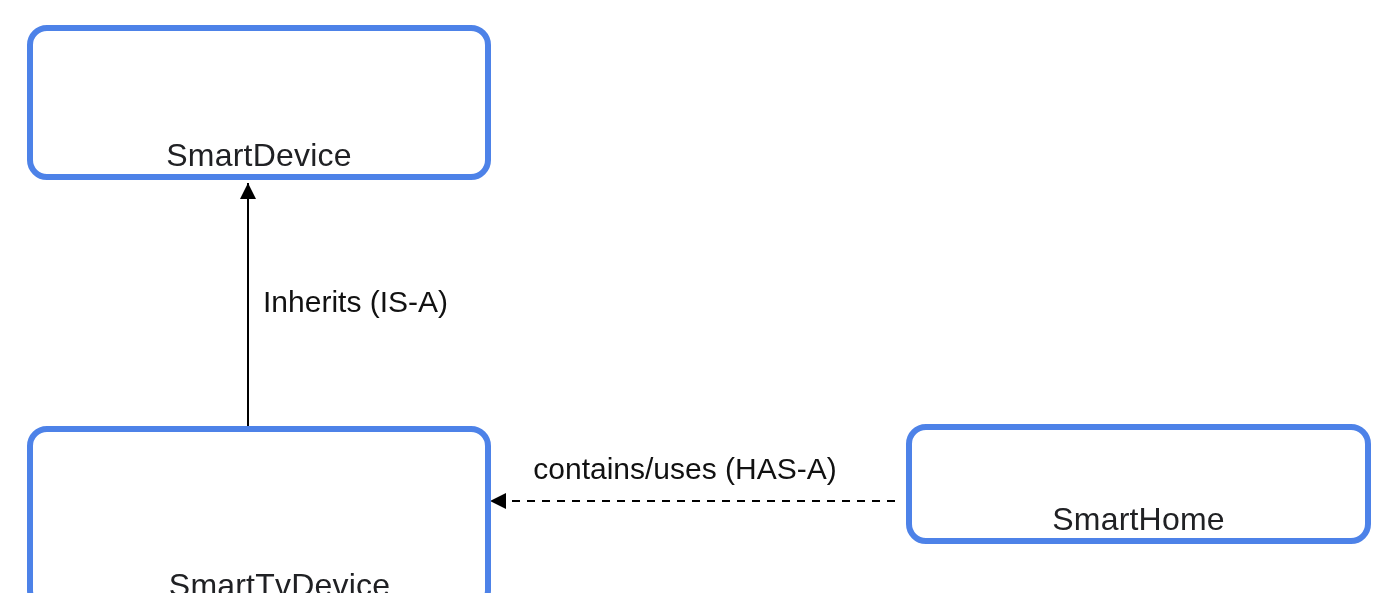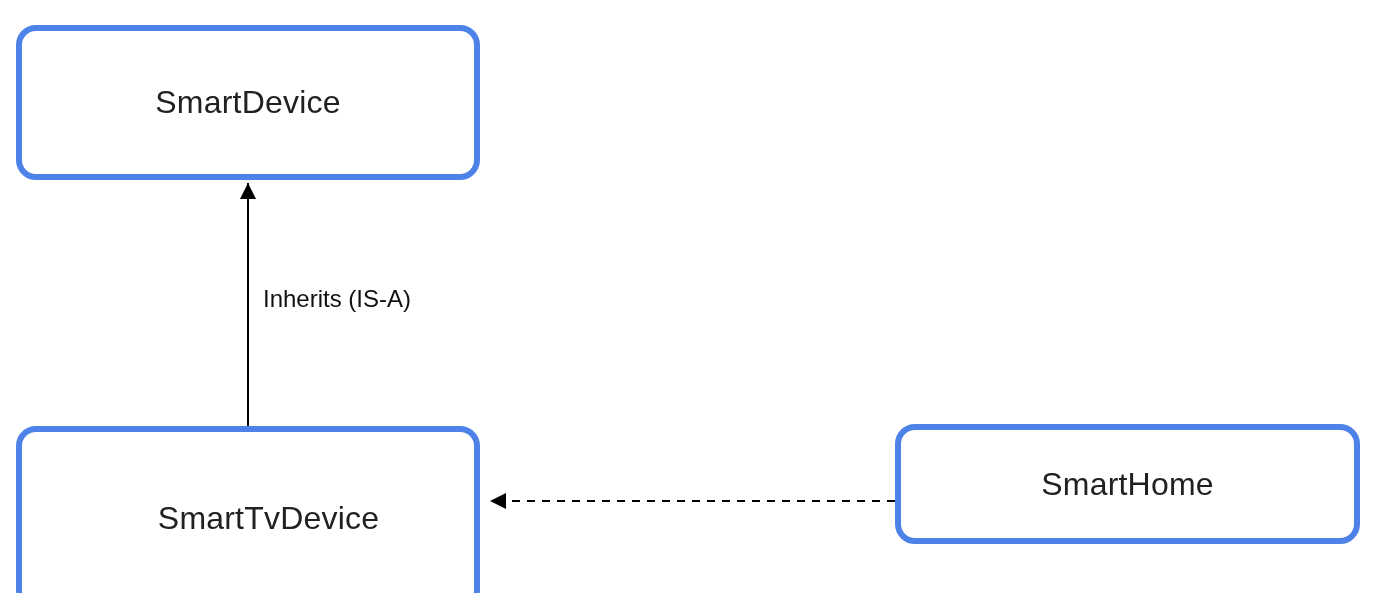--- a/index.html
+++ b/index.html
@@ -24,33 +24,34 @@
     width:1377px;height:593px;
     pointer-events:none;
   }
   .node{
     position:absolute;
     box-sizing:border-box;
     background:var(--node-fill);
     border:6px solid var(--node-border);
     border-radius:20px;
     display:flex;
-    align-items:center;
+    align-items:flex-end;
     justify-content:center;
+    margin-left:11px;
   }
   .node-label{
     font-size:32px;
     font-weight:500;
     color:var(--node-text);
     letter-spacing:0.2px;
     white-space:nowrap;
   }
   .edge-label{
     position:absolute;
-    font-size:24px;
+    font-size:30px;
     font-weight:400;
     color:var(--label-text);
     white-space:nowrap;
     line-height:1.15;
   }
   #node-smart-device  {left:16px;  top:25px;  width:464px; height:155px;}
   #node-smart-tv-device{left:16px; top:426px; width:464px; height:184px;padding-left:41px;}
   #node-smart-home    {left:895px; top:424px; width:465px; height:120px;}
   #label-inherits     {left:263px; top:285px;}
   #label-contains     {left:685px; top:452px; transform:translateX(-50%);}
@@ -79,14 +80,15 @@
   <div class="node" id="node-smart-tv-device">
     <span class="node-label">SmartTvDevice</span>
   </div>
 
   <div class="node" id="node-smart-home">
     <span class="node-label">SmartHome</span>
   </div>
 
   <div class="edge-label" id="label-inherits">Inherits (IS-A)</div>
 
+  <div class="edge-label" id="label-contains">contains/uses (HAS-A)</div>
 
 </div>
 
 </body></html>

